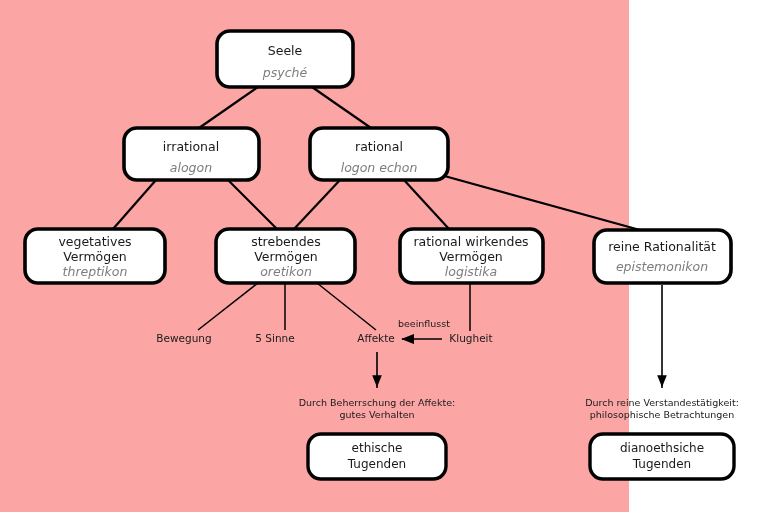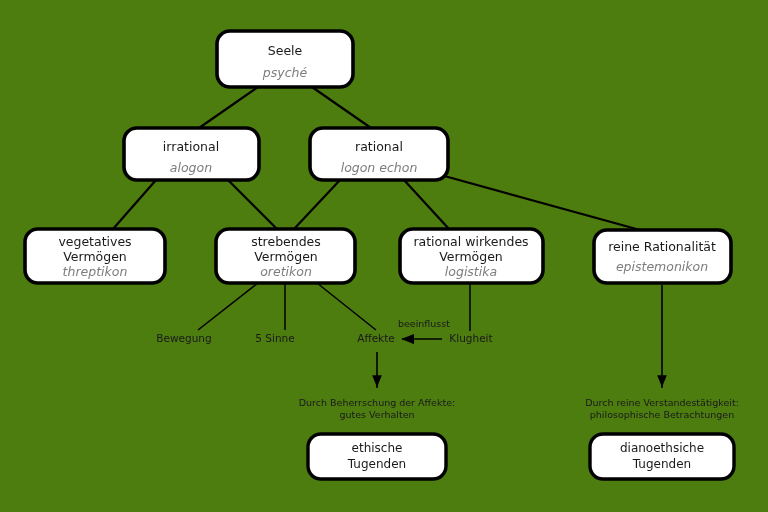--- a/index.html
+++ b/index.html
@@ -8,23 +8,23 @@
     background: #ffffff;
   }
   body {
     width: 768px;
     height: 512px;
     overflow: hidden;
     font-family: "DejaVu Sans", "Liberation Sans", sans-serif;
   }
   #diagram-root {
     position: relative;
-    width: 768px;
+    width: 629px;
     height: 512px;
-    background: #4d7c0f;
+    background: #fca5a5;
   }
   svg#diagram-svg {
     position: absolute;
     top: 0;
     left: 0;
     width: 768px;
     height: 512px;
     display: block;
   }
   .node-box {

